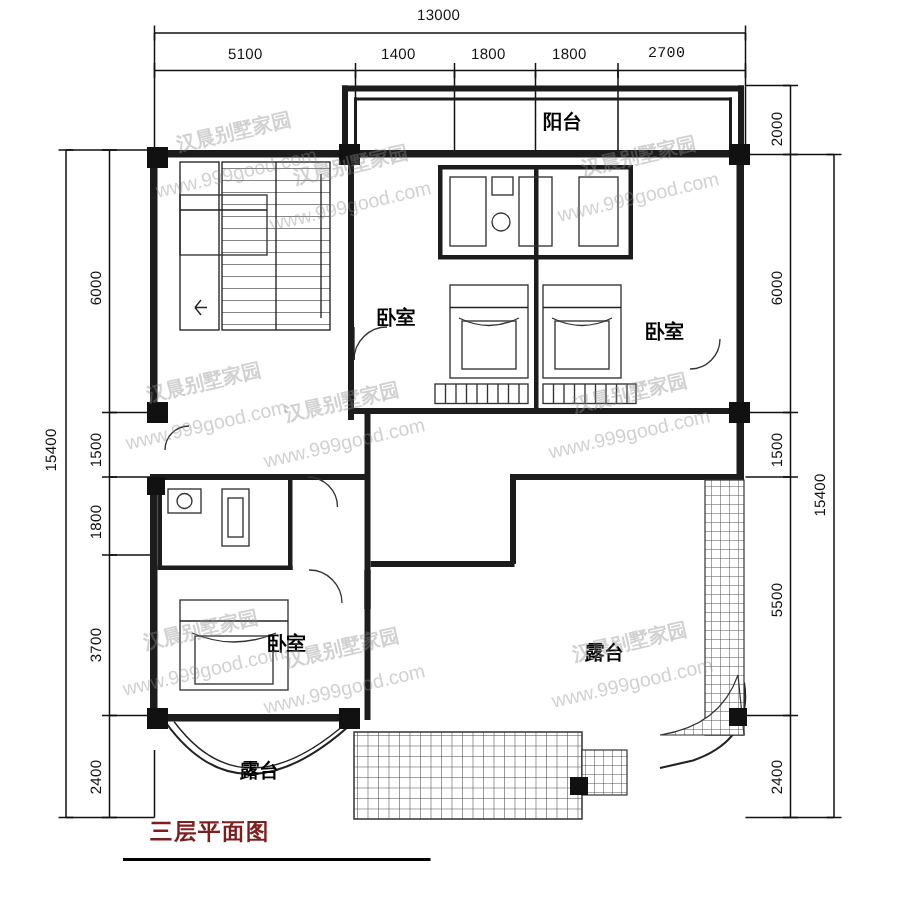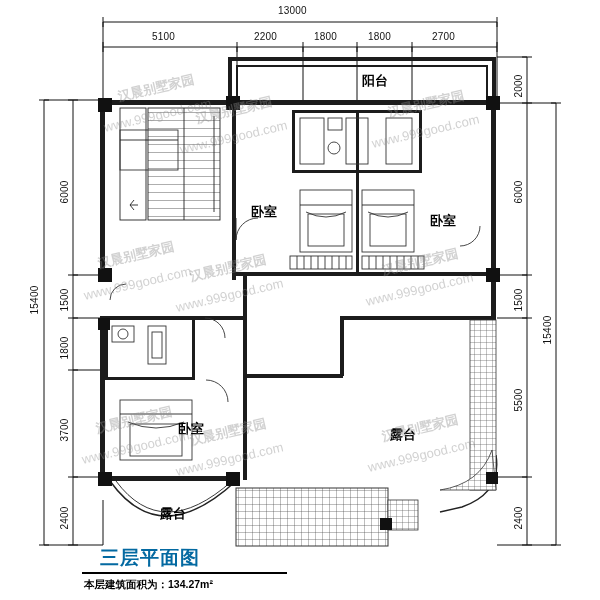--- a/index.html
+++ b/index.html
@@ -15,21 +15,21 @@
     white-space:nowrap;
   }
   .dim-text.vert{transform-origin:left top;}
 
   .room-label{
     position:absolute;font-size:13px;color:#000;font-weight:bold;
     white-space:nowrap;
   }
 
   .title{
-    position:absolute;font-size:19px;font-weight:bold;color:#0369a1;
+    position:absolute;font-size:15px;font-weight:bold;color:#7f1d1d;
     letter-spacing:1px;
   }
   .subtitle{
     position:absolute;font-size:10.5px;font-weight:bold;color:#000;
     white-space:nowrap;
   }
   .title-rule{position:absolute;height:2px;background:#000;}
 
   .wm{
     position:absolute;color:rgba(140,140,140,.40);
@@ -266,24 +266,24 @@
       <rect x="98" y="472" width="14" height="14"></rect>
       <rect x="226" y="472" width="14" height="14"></rect>
       <rect x="486" y="472" width="12" height="12"></rect>
       <rect x="380" y="518" width="12" height="12"></rect>
     </g>
   </svg>
 
   <div class="dim-text" style="left:278px;top:5px;">13000</div>
 
   <div class="dim-text" style="left:152px;top:31px;">5100</div>
-  <div class="dim-text" style="left:254px;top:31px;">2200</div>
+  <div class="dim-text" style="left:254px;top:31px;">1400</div>
   <div class="dim-text" style="left:314px;top:31px;">1800</div>
   <div class="dim-text" style="left:368px;top:31px;">1800</div>
-  <div class="dim-text" style="left:432px;top:31px;">2700</div>
+  <div class="dim-text" style="left:432px;top:31px;font-family:Liberation Mono, monospace;">2700</div>
 
   <div class="dim-text vert" style="left:40px;top:300px;transform:rotate(-90deg) translate(-50%,-100%);">15400</div>
 
   <div class="dim-text vert" style="left:70px;top:192px;transform:rotate(-90deg) translate(-50%,-100%);">6000</div>
   <div class="dim-text vert" style="left:70px;top:300px;transform:rotate(-90deg) translate(-50%,-100%);">1500</div>
   <div class="dim-text vert" style="left:70px;top:348px;transform:rotate(-90deg) translate(-50%,-100%);">1800</div>
   <div class="dim-text vert" style="left:70px;top:430px;transform:rotate(-90deg) translate(-50%,-100%);">3700</div>
   <div class="dim-text vert" style="left:70px;top:518px;transform:rotate(-90deg) translate(-50%,-100%);">2400</div>
 
   <div class="dim-text vert" style="left:524px;top:86px;transform:rotate(-90deg) translate(-50%,-100%);">2000</div>
@@ -296,21 +296,20 @@
 
   <div class="room-label" style="left:362px;top:72px;">阳台</div>
   <div class="room-label" style="left:251px;top:203px;">卧室</div>
   <div class="room-label" style="left:430px;top:212px;">卧室</div>
   <div class="room-label" style="left:178px;top:420px;">卧室</div>
   <div class="room-label" style="left:390px;top:426px;">露台</div>
   <div class="room-label" style="left:160px;top:505px;">露台</div>
 
   <div class="title" style="left:100px;top:545px;">三层平面图</div>
   <div class="title-rule" style="left:82px;top:572px;width:205px;"></div>
-  <div class="subtitle" style="left:84px;top:578px;">本层建筑面积为：134.27m²</div>
 
   <div class="wm b" style="left:118px;top:88px;">汉晨别墅家园</div>
   <div class="wm" style="left:104px;top:120px;">www.999good.com</div>
   <div class="wm b" style="left:196px;top:110px;">汉晨别墅家园</div>
   <div class="wm" style="left:180px;top:142px;">www.999good.com</div>
   <div class="wm b" style="left:388px;top:104px;">汉晨别墅家园</div>
   <div class="wm" style="left:372px;top:136px;">www.999good.com</div>
 
   <div class="wm b" style="left:98px;top:255px;">汉晨别墅家园</div>
   <div class="wm" style="left:84px;top:288px;">www.999good.com</div>

